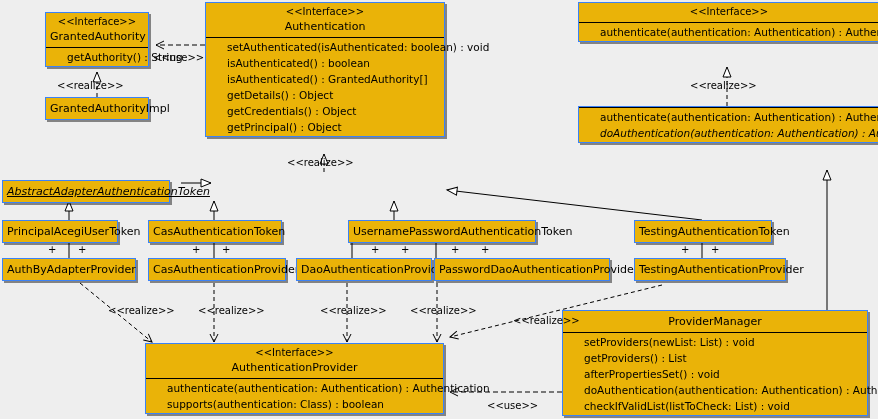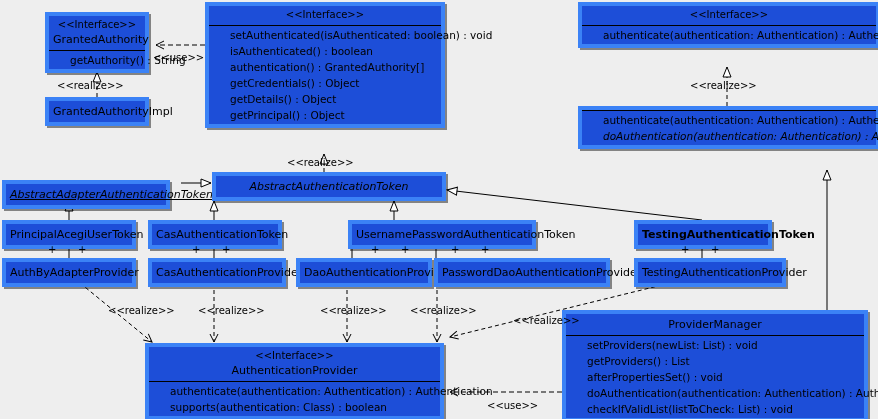--- a/index.html
+++ b/index.html
@@ -18,22 +18,22 @@
   svg.edges {
     position: absolute;
     left: 0; top: 0;
     width: 878px;
     height: 419px;
     overflow: visible;
     pointer-events: none;
   }
   .uml {
     position: absolute;
-    background: #1d4ed8;
-    border: 4px solid #3b82f6;
+    background: #eab308;
+    border: 1px solid #3b82f6;
     box-shadow: 2px 2px 0 rgba(0,0,0,0.45);
     box-sizing: border-box;
     z-index: 5;
   }
   .hdr {
     text-align: center;
     padding: 2px 4px 3px 4px;
     box-sizing: border-box;
   }
   .hdr .stereo {
@@ -153,28 +153,29 @@
 
   <div class="uml" style="left:45px; top:97px; width:104px;">
     <div class="hdr compact">
       <span class="cname">GrantedAuthorityImpl</span>
     </div>
   </div>
 
   <div class="uml" style="left:205px; top:2px; width:240px;">
     <div class="hdr">
       <span class="stereo">&lt;&lt;Interface&gt;&gt;</span>
+      <span class="cname">Authentication</span>
     </div>
     <div class="sep"></div>
     <div class="members">
       <span class="m">setAuthenticated(isAuthenticated: boolean) : void</span>
       <span class="m">isAuthenticated() : boolean</span>
-      <span class="m">authentication() : GrantedAuthority[]</span>
+      <span class="m">isAuthenticated() : GrantedAuthority[]</span>
+      <span class="m">getDetails() : Object</span>
       <span class="m">getCredentials() : Object</span>
-      <span class="m">getDetails() : Object</span>
       <span class="m">getPrincipal() : Object</span>
     </div>
   </div>
 
   <div class="uml" style="left:578px; top:2px; width:302px;">
     <div class="hdr">
       <span class="stereo">&lt;&lt;Interface&gt;&gt;</span>
     </div>
     <div class="sep"></div>
     <div class="members">
@@ -189,45 +190,40 @@
       <span class="m it">doAuthentication(authentication: Authentication) : Authentication</span>
     </div>
   </div>
 
   <div class="uml italic" style="left:2px; top:180px; width:168px;text-decoration:underline;">
     <div class="hdr compact">
       <span class="cname">AbstractAdapterAuthenticationToken</span>
     </div>
   </div>
 
-  <div class="uml italic" style="left:212px; top:172px; width:234px;">
-    <div class="hdr compact">
-      <span class="cname">AbstractAuthenticationToken</span>
-    </div>
-  </div>
-
-  <div class="uml" style="left:2px; top:220px; width:134px;">
+
+  <div class="uml" style="left:2px; top:220px; width:116px;">
     <div class="hdr compact">
       <span class="cname">PrincipalAcegiUserToken</span>
     </div>
   </div>
 
   <div class="uml" style="left:148px; top:220px; width:134px;">
     <div class="hdr compact">
       <span class="cname">CasAuthenticationToken</span>
     </div>
   </div>
 
   <div class="uml" style="left:348px; top:220px; width:188px;">
     <div class="hdr compact">
       <span class="cname">UsernamePasswordAuthenticationToken</span>
     </div>
   </div>
 
-  <div class="uml" style="left:634px; top:220px; width:138px;font-weight:bold;">
+  <div class="uml" style="left:634px; top:220px; width:138px;">
     <div class="hdr compact">
       <span class="cname">TestingAuthenticationToken</span>
     </div>
   </div>
 
   <div class="uml" style="left:2px; top:258px; width:134px;">
     <div class="hdr compact">
       <span class="cname">AuthByAdapterProvider</span>
     </div>
   </div>

